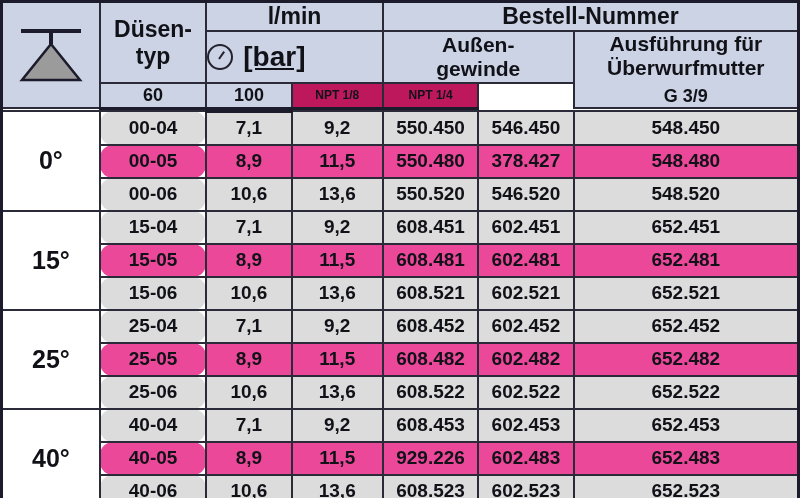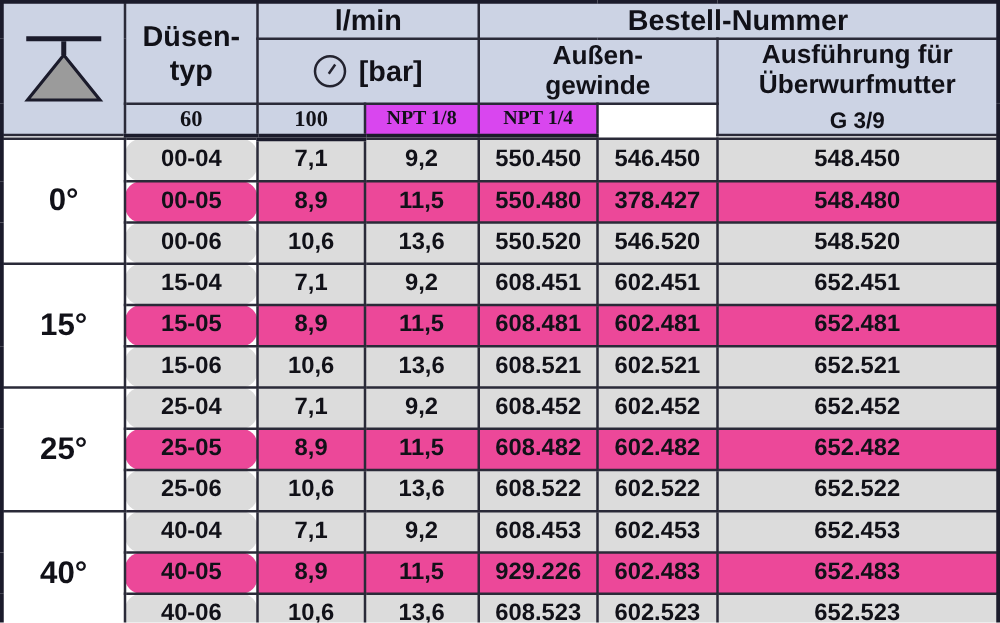--- a/index.html
+++ b/index.html
@@ -37,41 +37,42 @@
   
   .hdr {
     background: #ccd3e4;
     font-size: 23px;
   }
   .hdr-sub {
     background: #ccd3e4;
     font-size: 21px;
   }
   .hdr-small {
-    background: #d946ef;
-    font-size: 16px;
+    background: #be185d;
+    font-size: 12px;
   }
   .hdr-num {
     background: #ccd3e4;
     font-size: 18px;
   }
   .icon-cell {
     background: #ccd3e4;
     padding: 4px;
   }
   .nozzle-icon {
     display: block;
     margin: 0 auto;
   }
   .bar-line {
     display: flex;
     align-items: center;
-    justify-content: center;
+    justify-content: flex-start;
     gap: 10px;
-    font-size: 23px;
+    font-size: 28px;
+    text-decoration: underline;
   }
   .gauge {
     display: inline-block;
     width: 22px;
     height: 22px;
     border: 2px solid #23232f;
     border-radius: 50%;
     position: relative;
   }
   .gauge::after {
@@ -99,21 +100,21 @@
   }
   td.data {
     font-size: 19px;
     font-weight: normal;
     color: #16161d;
     height: 31px;
   }
   td.data.type { font-size: 19px; border-radius: 13px; }
   .grp-top td { border-top: 3px solid #1b1b2b; }
   .thin-row td { border-top-width: 1px; border-bottom-width: 1px; }
-  .hdr-bottom-thick { border-bottom: 3px solid #1b1b2b !important; font-family: Liberation Serif, serif; }
+  .hdr-bottom-thick { border-bottom: 3px solid #1b1b2b !important; }
 </style>
 </head>
 <body>
 
 <div class="sheet">
   <table class="nozzle">
     <colgroup>
       <col style="width:98px">
       <col style="width:106px">
       <col style="width:85px">

